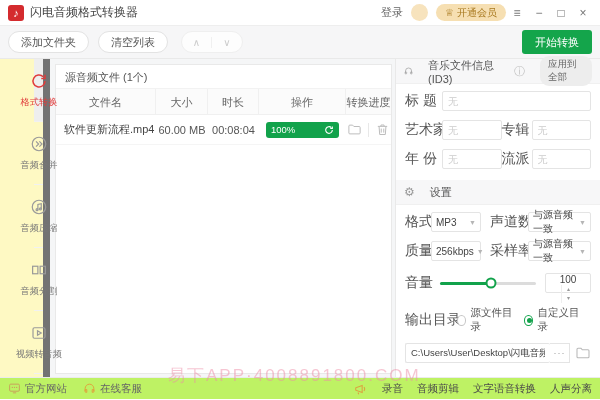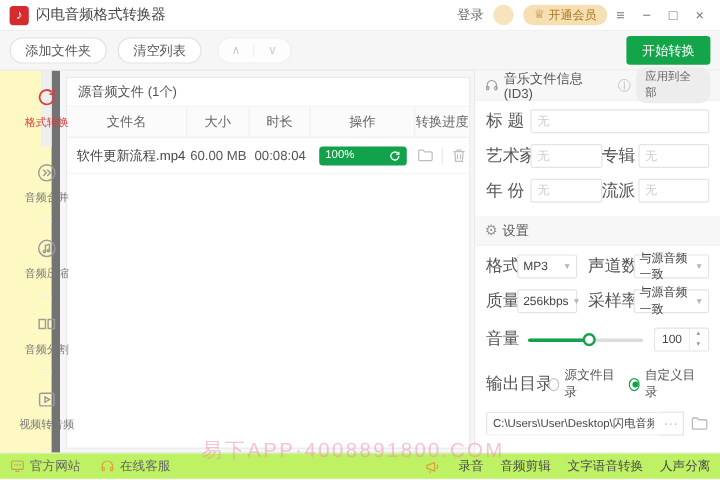--- a/index.html
+++ b/index.html
@@ -46,40 +46,40 @@
   .progress { margin:0 7px; height:16px; background:#12a24b; border-radius:3px; display:flex; align-items:center; padding:0 5px; color:#fff; font-size:9.5px; }
   .progress .pct { flex:1; }
   .progress svg { width:10px; height:10px; stroke:#fff; }
   .ops { display:flex; align-items:center; justify-content:center; gap:6px; }
   .ops .op { cursor:pointer; }
   .ops svg { width:15px; height:15px; stroke:#bdbdbd; }
   .ops .vdiv { width:1px; height:14px; background:#e8e8e8; }
 
   
   .rpanel { width:205px; background:#fff; border-left:1px solid #e9e9e9; font-size:11px; }
-  .sec-head { height:25px; background:#f7f7f8; display:flex; align-items:center; padding:0 8px; gap:4px; color:#555; border-bottom:1px solid #f0f0f0; }
+  .sec-head { height:25px; background:#f7f7f8; display:flex; align-items:center; padding:0 8px; gap:15px; color:#555; border-bottom:1px solid #f0f0f0; }
   .sec-head svg { width:12px; height:12px; stroke:#999; }
   .sec-head .gear { color:#999; font-size:12px; }
   .info-i { color:#c0c0c0; font-size:11px; }
   .apply-btn { margin-left:auto; background:#ededed; border-radius:9px; font-size:9.5px; color:#666; padding:2px 8px; cursor:pointer; }
   .fields { padding:7px 9px 9px; }
   .frow { display:flex; align-items:center; margin-bottom:9px; }
   .frow:last-child { margin-bottom:2px; }
   .flabel { color:#555; font-size:14px; white-space:nowrap; }
   .w36 { width:37px; } .w30 { width:30px; }
   input.txt { border:1px solid #e4e4e4; height:20px; border-radius:2px; font-size:10px; color:#444; padding:0 5px; outline:none; font-family:inherit; min-width:0; }
   input.txt::placeholder { color:#ccc; }
   .grow { flex:1; }
   .w54 { width:54px; }
   .sel { border:1px solid #e4e4e4; height:20px; border-radius:2px; display:flex; align-items:center; padding:0 4px; color:#444; font-size:10px; cursor:pointer; background:#fff; }
   .sel .arrow { margin-left:auto; font-size:7px; color:#b5b5b5; padding-left:3px; }
   .slider { flex:1; height:3px; background:#dcdcdc; border-radius:2px; position:relative; margin:0 9px; cursor:pointer; }
   .slider .fill { position:absolute; left:0; top:0; height:3px; width:53%; background:#12a24b; border-radius:2px; }
   .slider .knob { position:absolute; left:53%; top:50%; transform:translate(-50%,-50%); width:11px; height:11px; border-radius:50%; background:#fff; border:2px solid #12a24b; }
-  .numbox { width:46px; height:20px; border:1px solid #e4e4e4; border-radius:2px; display:flex; align-items:center; }
+  .numbox { width:46px; height:20px; border:1px solid #e4e4e4; border-radius:2px; display:flex; align-items:center;flex-direction:column; }
   .numbox input { border:none; width:28px; font-size:10px; color:#444; text-align:center; outline:none; font-family:inherit; }
   .stepper { display:flex; flex-direction:column; border-left:1px solid #eee; width:15px; }
   .stepper span { font-size:6px; line-height:9px; text-align:center; color:#999; cursor:pointer; }
   .radio { width:11px; height:11px; border-radius:50%; border:1px solid #c6c6c6; margin-right:4px; background:#fff; position:relative; cursor:pointer; }
   .radio.sel-on { border-color:#12a24b; }
   .radio.sel-on::after { content:""; position:absolute; left:2px; top:2px; width:5px; height:5px; border-radius:50%; background:#12a24b; }
   .rlabel { color:#555; font-size:10.5px; margin-right:10px; }
   .dots-btn { width:20px; height:20px; border:1px solid #e4e4e4; border-left:none; display:flex; align-items:center; justify-content:center; font-size:9px; color:#999; letter-spacing:1px; cursor:pointer; }
   .pfolder { margin-left:5px; cursor:pointer; }
   .pfolder svg { width:16px; height:16px; stroke:#b9b9b9; }

